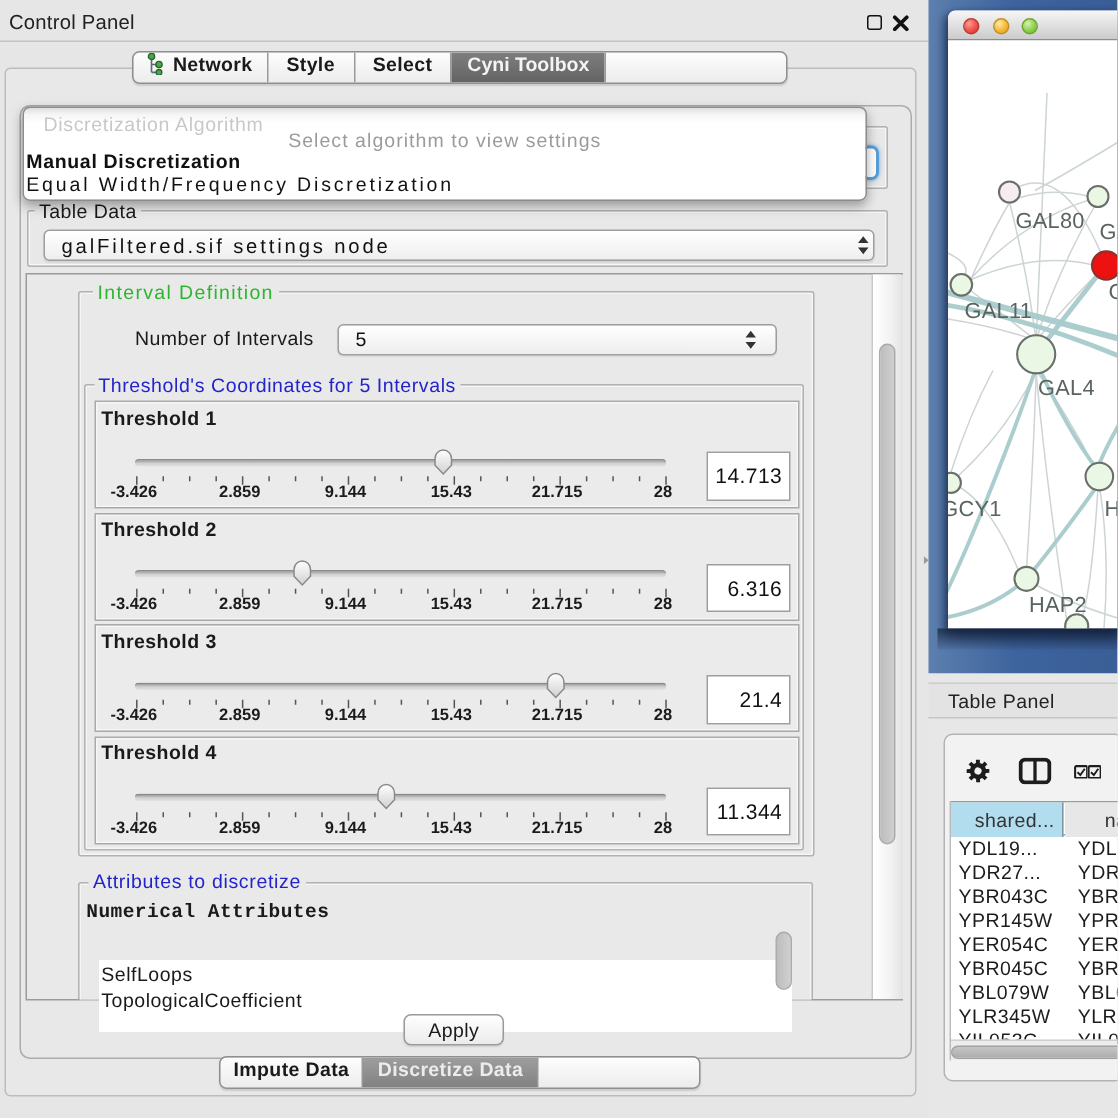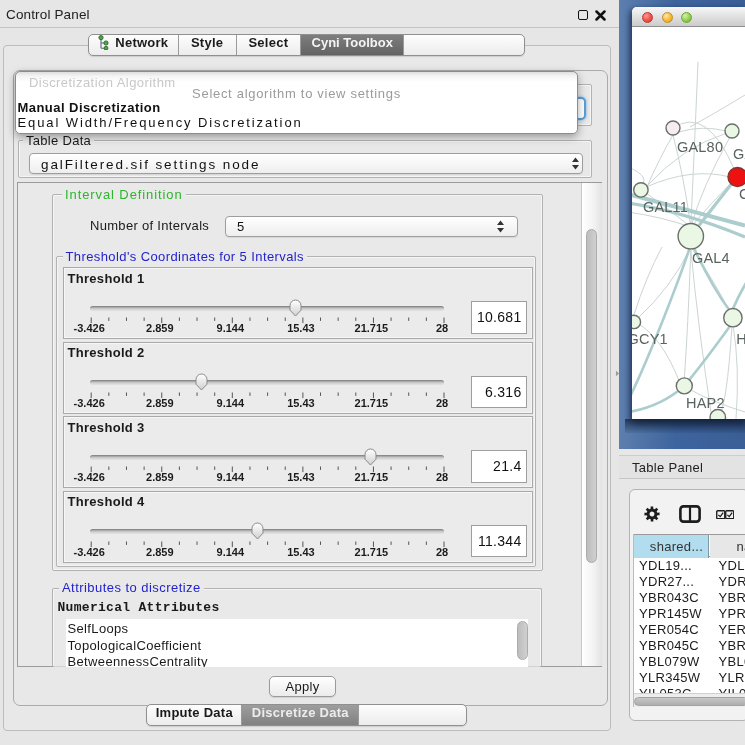--- a/index.html
+++ b/index.html
@@ -41,21 +41,21 @@
   border:1px solid #a9a9a9; box-shadow:inset 0 0 0 1px #f6f6f6; }
 .tbox .tlabel { position:absolute; left:3.5px; top:2.5px; font-size:13px; font-weight:700; letter-spacing:0.3px; }
 .tbox .track { position:absolute; left:26.2px; top:37.5px; width:353.8px; height:5px; border-radius:3px;
   background:linear-gradient(#9d9d9d,#cfcfcf 45%,#e3e3e3); border-top:1px solid #8a8a8a; }
 .tbox .thumb { position:absolute; top:29.5px; }
 .tbox .tl { position:absolute; top:54px; width:60px; text-align:center; font-size:11px; font-weight:700;
   letter-spacing:0; color:#1b1b1b; }
 .tbox .vfield { position:absolute; left:406.5px; top:33px; width:56px; height:32.5px; background:#fff;
   border:1px solid #9e9e9e; font-size:14px; text-align:right; line-height:30px; padding-right:4px; color:#111; }
 
-#numlist { position:absolute; left:66px; top:619px; width:462px; height:47.5px; background:#fff;
+#numlist { position:absolute; left:66px; top:640px; width:462px; height:47.5px; background:#fff;
   font-size:13px; overflow:hidden; }
 #numlist div { padding-left:1.5px; height:16.5px; line-height:16.5px; letter-spacing:0.35px; padding-top:2px; }
 #listsb { position:absolute; left:516.5px; top:621px; width:11.5px; height:39px;
   background:linear-gradient(90deg,#bdbdbd,#d0d0d0); border-radius:6px; border:1px solid #ababab; }
 
 .btn { position:absolute; border:1px solid #9a9a9a; border-radius:5px;
   background:linear-gradient(#ffffff,#ebebeb); font-size:13px; text-align:center;
   box-shadow:0 1px 1px rgba(0,0,0,0.1); }
 
 #popup { position:absolute; left:15px; top:71px; width:563px; height:63px;
@@ -187,21 +187,21 @@
         </linearGradient>
       </defs>
       <path d="M2,7.6 a5.5,5.6 0 0 1 11,0 v4.6 L7.5,18 2,12.2 Z" fill="url(#tg1)" stroke="#898989" stroke-width="1"></path>
     </svg>
   <div class="tl" style="left:-4.8px">-3.426</div>
     <div class="tl" style="left:65.8px">2.859</div>
     <div class="tl" style="left:136.3px">9.144</div>
     <div class="tl" style="left:206.9px">15.43</div>
     <div class="tl" style="left:277.4px">21.715</div>
     <div class="tl" style="left:348.0px">28</div>
-  <div class="vfield">10.681</div>
+  <div class="vfield">14.713</div>
 </div>
 <div class="tbox" style="top:341.5px;height:72px">
   <div class="tlabel">Threshold 2</div>
   <div class="track"></div>
   <svg style="position:absolute;left:0;top:49px;width:469px;height:8px" viewBox="0 0 469 8">
       <g stroke="#555" stroke-width="1">
         <line x1="27.20" y1="0.5" x2="27.20" y2="6.1"></line>
         <line x1="44.84" y1="0.5" x2="44.84" y2="3.9"></line>
         <line x1="62.48" y1="0.5" x2="62.48" y2="3.9"></line>
         <line x1="80.12" y1="0.5" x2="80.12" y2="3.9"></line>
@@ -331,21 +331,20 @@
     <div class="tl" style="left:348.0px">28</div>
   <div class="vfield">11.344</div>
 </div>
 
 <div class="group" style="left:52px; top:587.5px; width:490px; height:79px; border-bottom:none;"></div>
 <div class="gtitle" style="left:59px; top:581px; color:#2323cc; letter-spacing:0.45px; background:#e9e9e9;">Attributes to discretize</div>
 <div style="position:absolute; left:57.5px; top:599.5px; font-weight:700; letter-spacing:0.3px;font-family:Liberation Mono, monospace;">Numerical Attributes</div>
 <div id="numlist">
   <div>SelfLoops</div>
   <div>TopologicalCoefficient</div>
-  <div>BetweennessCentrality</div>
 </div>
 <div id="listsb"></div>
 
 <div class="btn" style="left:269px; top:675.5px; width:67px; height:21.5px; line-height:20px;">Apply</div>
 
 <div class="seg" style="left:146.3px; top:704px;">
   <div class="s" style="width:95px;">Impute Data</div>
   <div class="s sel" style="width:117px; background:linear-gradient(#9e9e9e,#818181); color:#ececec;">Discretize Data</div>
   <div class="s" style="width:106.6px;">Infer Network</div>
 </div>

